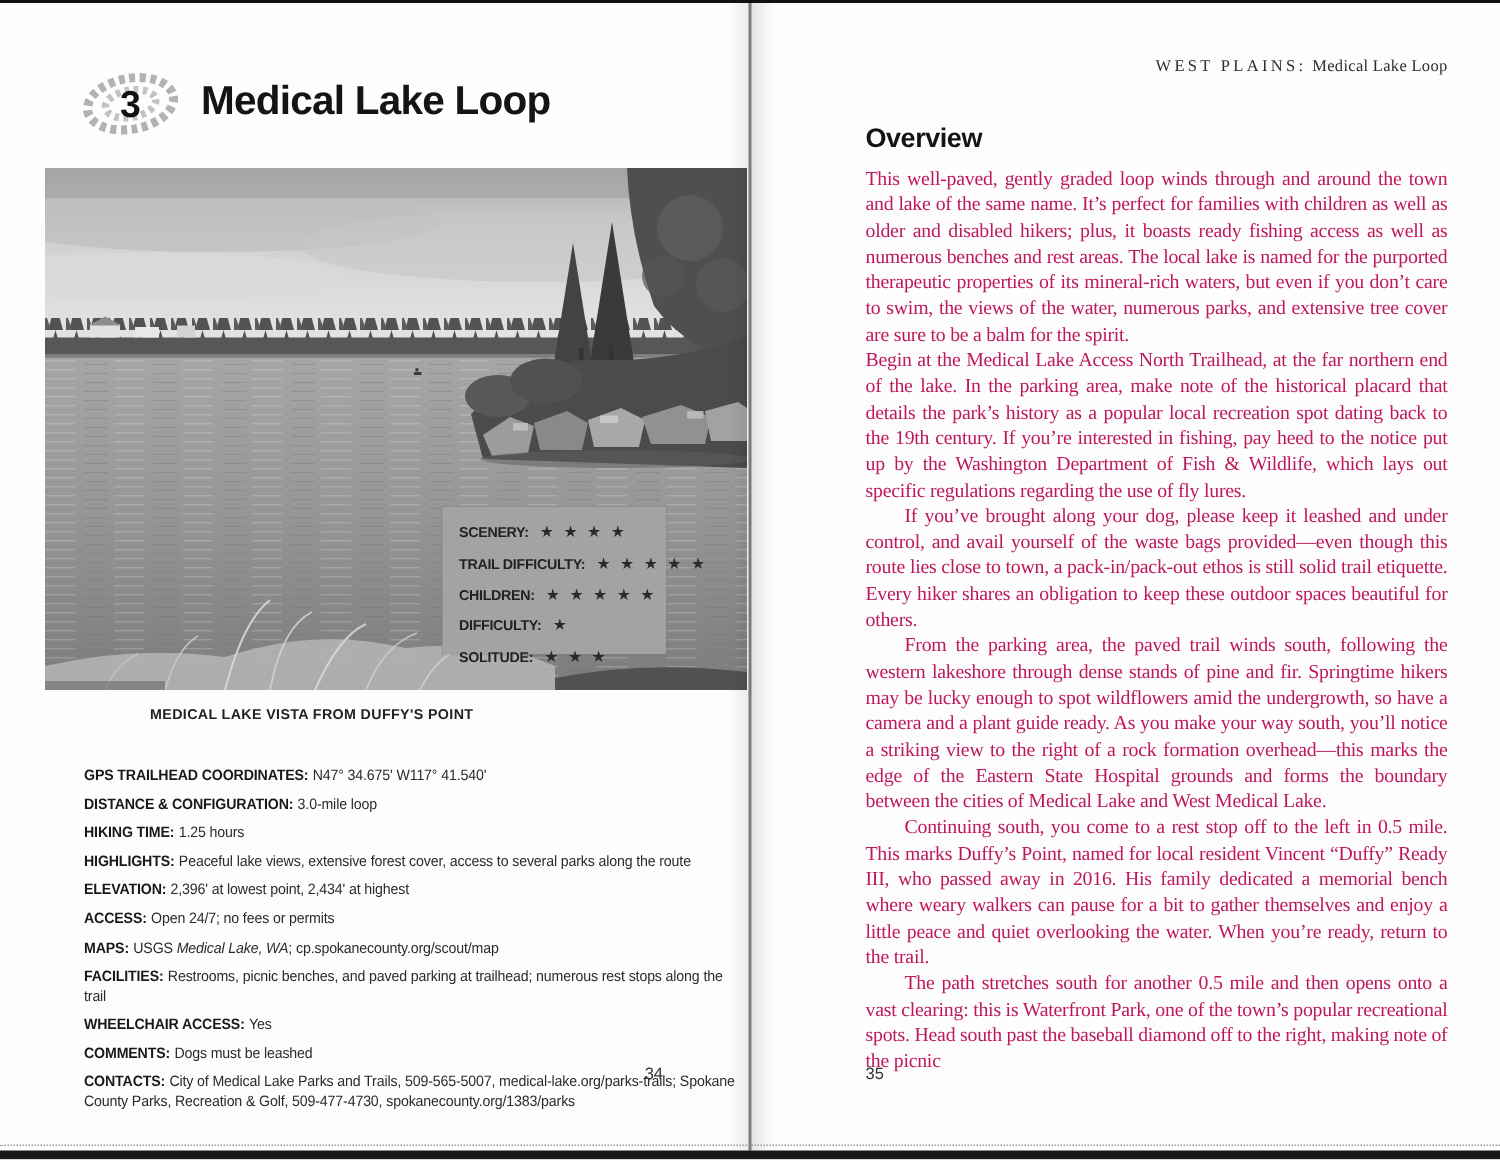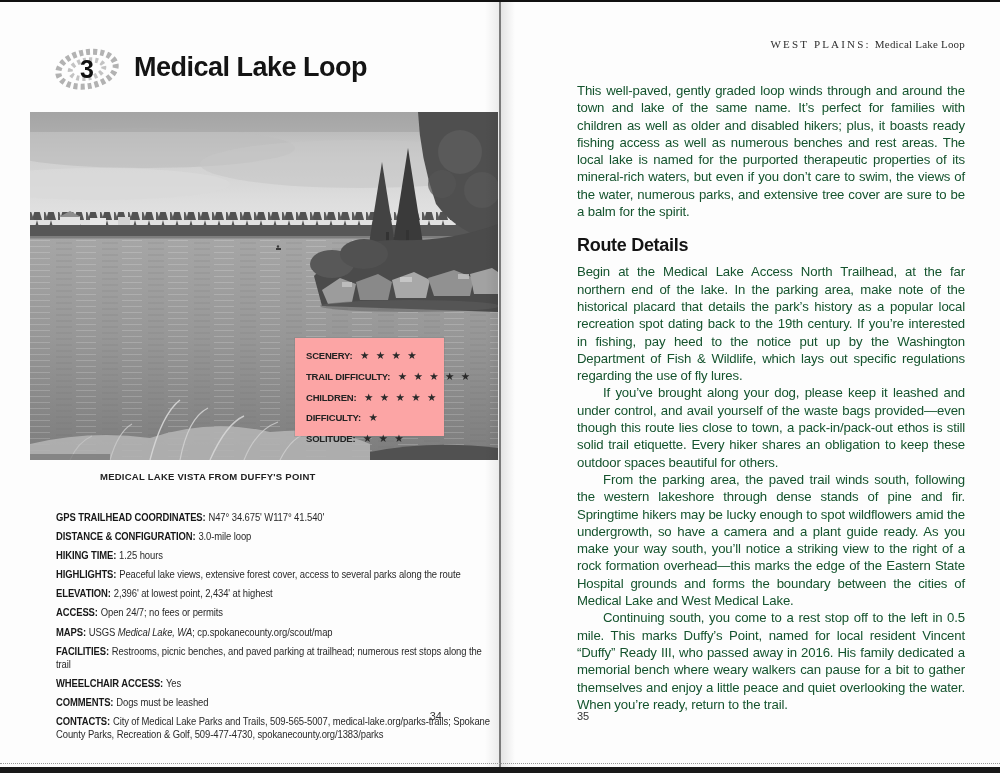--- a/index.html
+++ b/index.html
@@ -21,21 +21,21 @@
   .page-left { position:absolute; left:0; top:0; width:500px; height:773px; }
   .boot-badge { position:absolute; left:50px; top:44px; width:78px; height:50px; }
   .hike-title {
     position:absolute; left:134px; top:52px; font-size:27px; font-weight:bold;
     letter-spacing:-0.5px; color:#141414; white-space:nowrap;
   }
   .photo { position:absolute; left:30px; top:112px; width:468px; height:348px; background:#b9b9b9; }
   .photo svg { display:block; }
   .ratings-box {
     position:absolute; left:265px; top:226px; width:149px; height:98px;
-    background:#fca5a5; padding:10px 8px 22px 11px; box-shadow:0 0 0 1px rgba(120,120,120,0.25);
+    background:#a3a3a3; padding:10px 8px 22px 11px; box-shadow:0 0 0 1px rgba(120,120,120,0.25);
   }
   .rating-row { white-space:nowrap; line-height:12px; margin-bottom:6.8px; }
   .rating-label { font-size:9.5px; font-weight:bold; letter-spacing:-0.2px; color:#222; }
   .rating-stars { font-size:10.5px; letter-spacing:1.5px; color:#2a2a2a; margin-left:3px;
     font-family:"DejaVu Sans", sans-serif; }
   .photo-caption {
     position:absolute; left:56px; top:471px; font-size:9.5px; font-weight:bold;
     letter-spacing:0.25px; color:#222;margin-left:44px;
   }
   .facts { position:absolute; left:56px; top:511px; width:462px; list-style:none;
@@ -50,22 +50,22 @@
   .page-right { position:absolute; left:500px; top:0; width:500px; height:773px;margin-left:20px; }
   .col { position:absolute; left:57px; top:38px; width:388px; }
   .running-header { text-align:right; font-family:"Liberation Serif", serif; font-size:11px;
     color:#2e2e2e; margin-bottom:32px; white-space:nowrap; }
   .rh-section { letter-spacing:2.2px; }
   .rh-title { letter-spacing:0.2px; margin-left:4px; }
   .sec-heading { font-size:18px; font-weight:bold; letter-spacing:-0.3px; color:#141414;
     margin:0 0 7px 0; }
   .sec-heading.later { margin-top:15px; }
   .body-p {
-    font-family:Liberation Sans, sans-serif; font-size:13.2px; line-height:17.3px;
-    letter-spacing:-0.15px; text-align:justify; color:#14532d;
+    font-family:Liberation Serif, serif; font-size:13.2px; line-height:17.3px;
+    letter-spacing:-0.15px; text-align:justify; color:#be185d;
   }
   .body-p.ind { text-indent:26px; }
   .pagenum-right { position:absolute; left:57px; top:710px; width:388px; 
     font-size:11px; color:#333; }
 </style>
 </head>
 <body>
 
 <div class="spread">
   <div class="edge-top"></div>
@@ -209,27 +209,28 @@
   <div class="gutter-shade-l"></div>
   <div class="gutter"></div>
   <div class="gutter-shade-r"></div>
 
   <div class="page-right">
     <div class="col">
       <div class="running-header">
         <span class="rh-section">WEST PLAINS:</span><span class="rh-title">Medical Lake Loop</span>
       </div>
 
+      <h2 class="sec-heading">Overview</h2>
       <p class="body-p">This well-paved, gently graded loop winds through and around the town and lake of the same name. It’s perfect for families with children as well as older and disabled hikers; plus, it boasts ready fishing access as well as numerous benches and rest areas. The local lake is named for the purported therapeutic properties of its mineral-rich waters, but even if you don’t care to swim, the views of the water, numerous parks, and extensive tree cover are sure to be a balm for the spirit.</p>
 
-      <h2 class="sec-heading later">Route Details</h2>
       <p class="body-p">Begin at the Medical Lake Access North Trailhead, at the far northern end of the lake. In the parking area, make note of the historical placard that details the park’s history as a popular local recreation spot dating back to the 19th century. If you’re interested in fishing, pay heed to the notice put up by the Washington Department of Fish &amp; Wildlife, which lays out specific regulations regarding the use of fly lures.</p>
       <p class="body-p ind">If you’ve brought along your dog, please keep it leashed and under control, and avail yourself of the waste bags provided—even though this route lies close to town, a pack-in/pack-out ethos is still solid trail etiquette. Every hiker shares an obligation to keep these outdoor spaces beautiful for others.</p>
       <p class="body-p ind">From the parking area, the paved trail winds south, following the western lakeshore through dense stands of pine and fir. Springtime hikers may be lucky enough to spot wildflowers amid the undergrowth, so have a camera and a plant guide ready. As you make your way south, you’ll notice a striking view to the right of a rock formation overhead—this marks the edge of the Eastern State Hospital grounds and forms the boundary between the cities of Medical Lake and West Medical Lake.</p>
       <p class="body-p ind">Continuing south, you come to a rest stop off to the left in 0.5 mile. This marks Duffy’s Point, named for local resident Vincent “Duffy” Ready III, who passed away in 2016. His family dedicated a memorial bench where weary walkers can pause for a bit to gather themselves and enjoy a little peace and quiet overlooking the water. When you’re ready, return to the trail.</p>
+      <p class="body-p ind">The path stretches south for another 0.5 mile and then opens onto a vast clearing: this is Waterfront Park, one of the town’s popular recreational spots. Head south past the baseball diamond off to the right, making note of the picnic</p>
     </div>
 
     <div class="pagenum-right">35</div>
   </div>
 
   <div class="edge-bottom-dots"></div>
   <div class="edge-bottom"></div>
 </div>
 
 </body></html>

